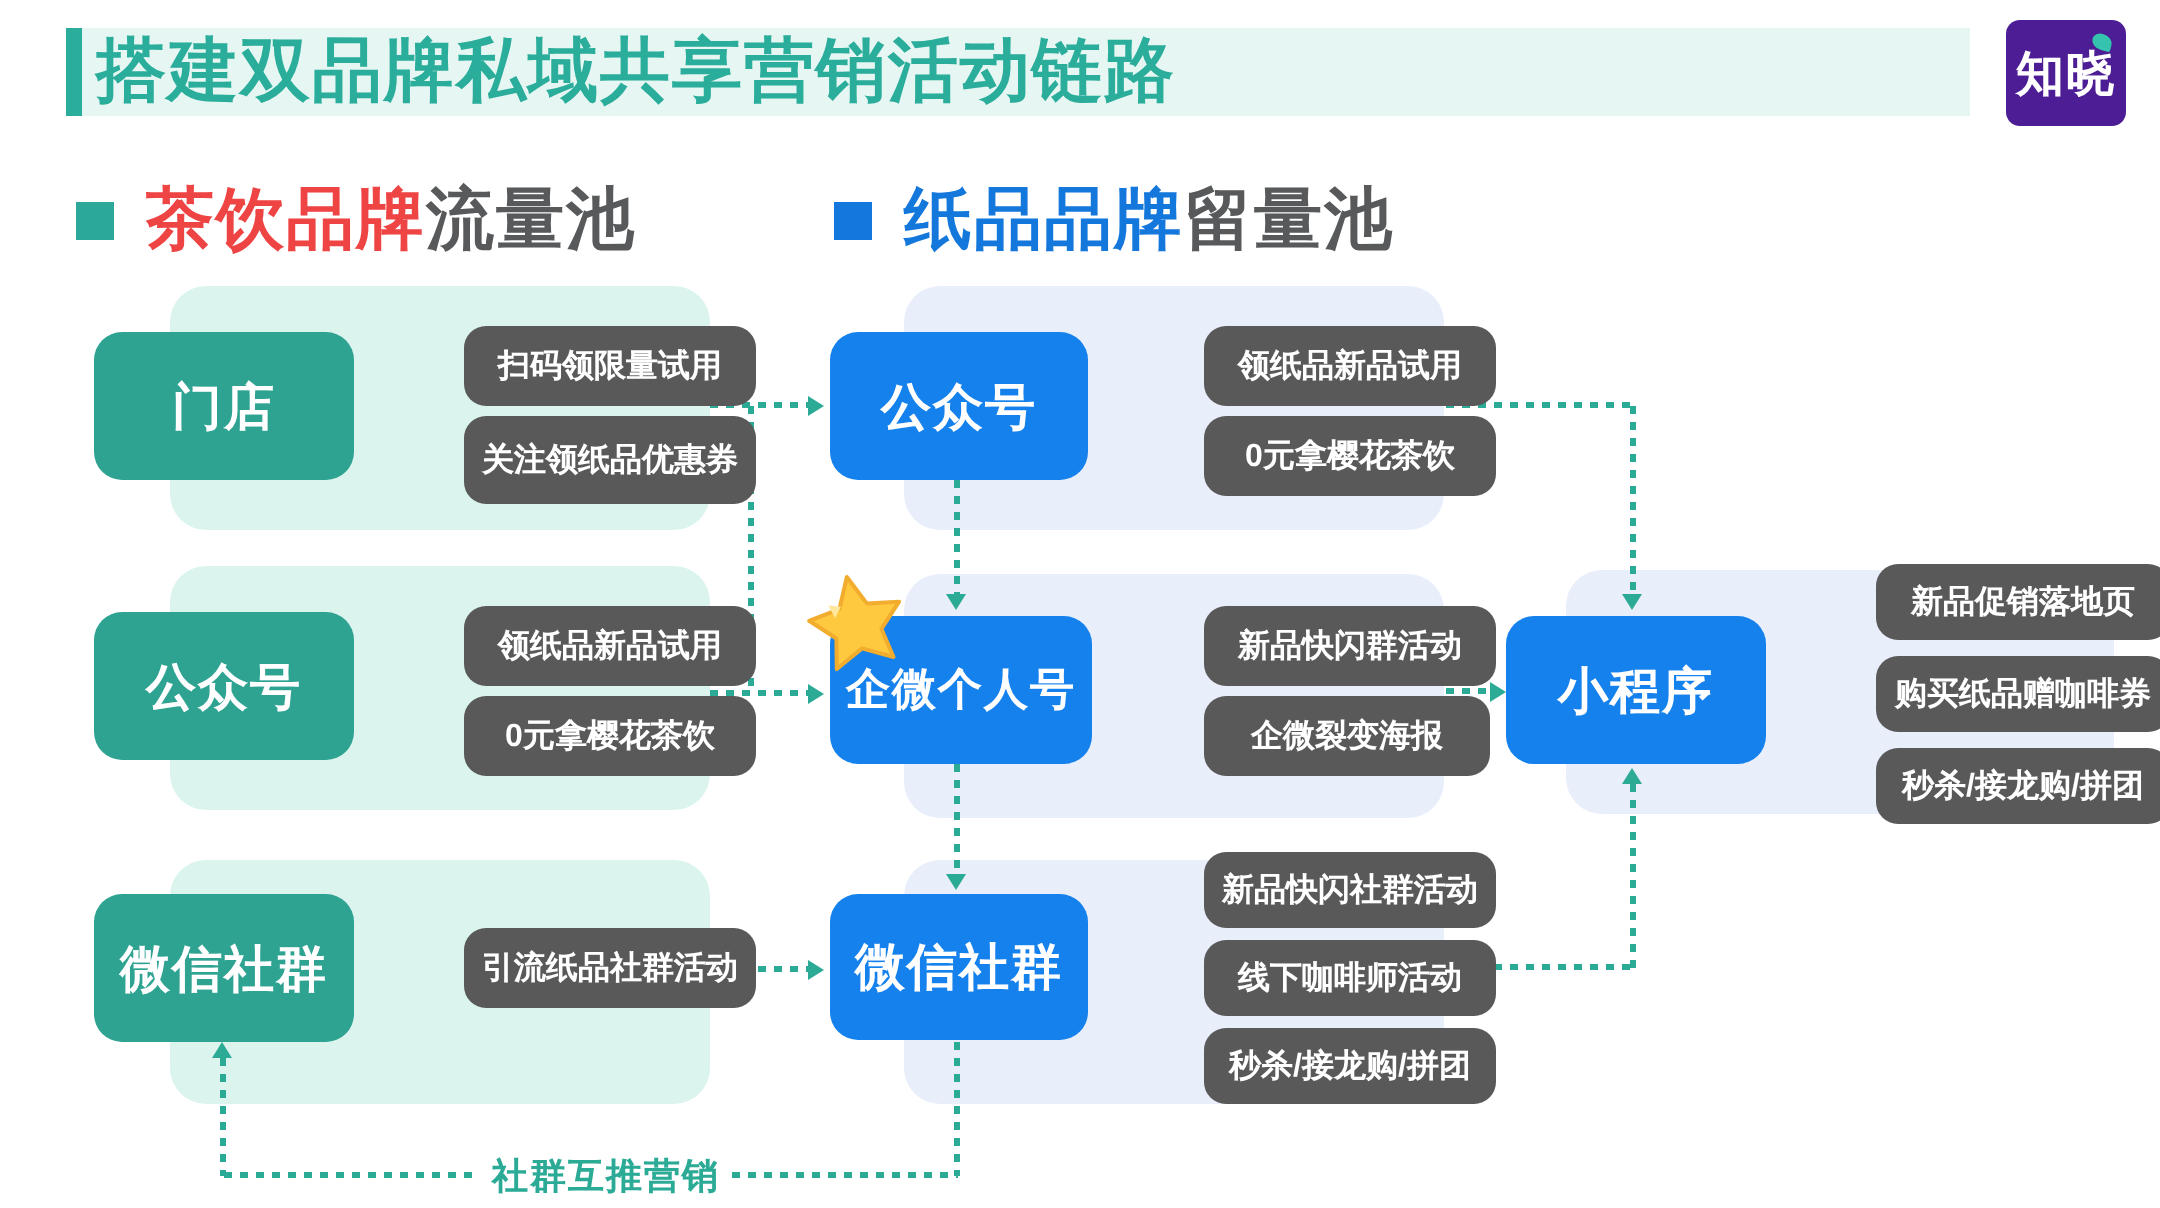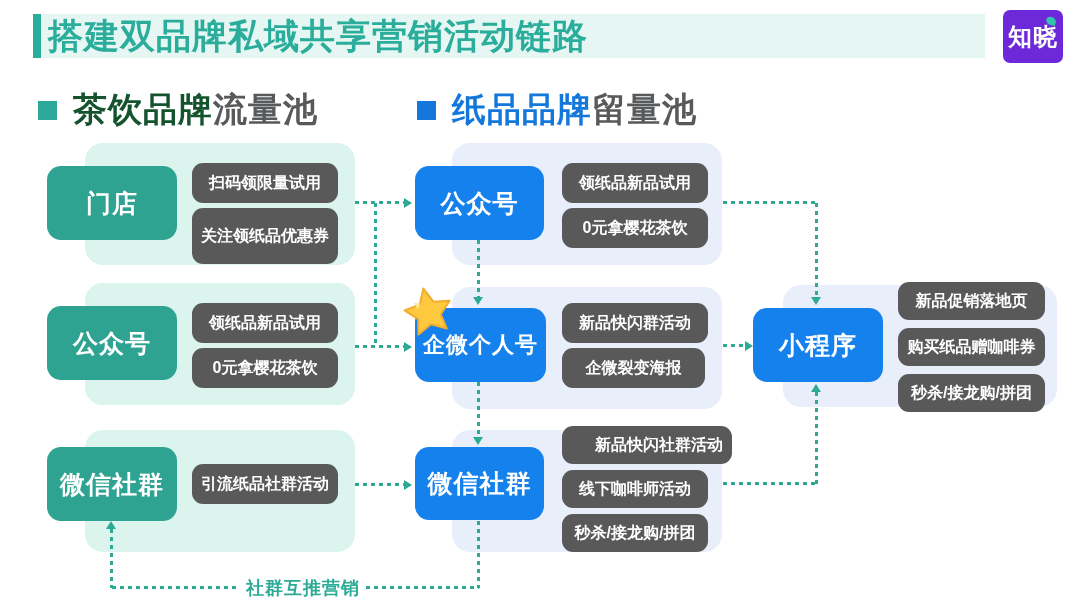--- a/index.html
+++ b/index.html
@@ -5,44 +5,44 @@
   html,body { margin:0; padding:0; background:#fff; }
   .canvas {
     position:relative; width:1080px; height:604px; background:#ffffff;
     font-family:"Liberation Sans","DejaVu Sans",sans-serif; overflow:hidden;
   }
   
   .title-accent { position:absolute; left:33px; top:14px; width:8px; height:44px; background:#2BAD9B; }
   .title-band   { position:absolute; left:41px; top:14px; width:944px; height:44px; background:#E6F7F3; }
   .title-text   { position:absolute; left:48px; top:14px; height:44px; line-height:44px;
                   font-size:35px; font-weight:bold; color:#2BAD9B; letter-spacing:1px; white-space:nowrap; }
-  .logo { position:absolute; left:1003px; top:10px; width:60px; height:53px; background:#6d28d9;
+  .logo { position:absolute; left:1003px; top:10px; width:60px; height:53px; background:#4c1d95;
           border-radius:7px; color:#fff; display:flex; align-items:center; justify-content:center;
           font-size:24px; font-weight:bold; letter-spacing:1px; }
   .logo-leaf { position:absolute; right:7px; top:7px; width:10px; height:8px; background:#35C3AE;
                border-radius:80% 100% 20% 100%; transform:rotate(15deg); }
   
   .col-header { position:absolute; top:90px; height:40px; display:flex; align-items:center;
                 font-size:34px; font-weight:bold; color:#57595B; letter-spacing:1px; white-space:nowrap; }
   .col-header .sq { width:19px; height:19px; margin-right:16px; flex:0 0 auto; }
   .sq-teal { background:#2BA899; }
   .sq-blue { background:#1377DB; }
-  .hl-teal { color:#14532d;text-align:center; }
+  .hl-teal { color:#ef4444;text-align:center; }
   .hl-blue { color:#1377DB; }
   
   .panel { position:absolute; border-radius:18px; z-index:0; }
   .panel-teal { background:#DBF4EE; }
   .panel-blue { background:#E9EEFB; }
   .node { position:absolute; border-radius:14px; color:#fff; font-weight:bold; font-size:25px;
           letter-spacing:1px; display:flex; align-items:center; justify-content:center; z-index:2; white-space:nowrap; }
   .node-teal { background:#2FA392; }
   .node-blue { background:#1581EC; }
   .node-sm { font-size:22px; }
   .chip { position:absolute; background:#595959; border-radius:11px; color:#fff; font-weight:bold;
-          font-size:16px; display:flex; align-items:center; justify-content:center; z-index:2; white-space:nowrap; }
+          font-size:16px; display:flex; align-items:center; justify-content:center; z-index:2; white-space:nowrap;margin-left:40px; }
   
   .hdash { position:absolute; height:3px; z-index:1;
            background-image:repeating-linear-gradient(to right,#2BAB96 0 4px,transparent 4px 8px); }
   .vdash { position:absolute; width:3px; z-index:1;
            background-image:repeating-linear-gradient(to bottom,#2BAB96 0 4px,transparent 4px 8px); }
   .arr { position:absolute; width:0; height:0; z-index:1; }
   .arr-right { border-top:5px solid transparent; border-bottom:5px solid transparent; border-left:8px solid #2BAB96; }
   .arr-down  { border-left:5px solid transparent; border-right:5px solid transparent; border-top:8px solid #2BAB96; }
   .arr-up    { border-left:5px solid transparent; border-right:5px solid transparent; border-bottom:8px solid #2BAB96; }
   .mutual-label { position:absolute; left:244px; top:576px; width:118px; text-align:center;
@@ -109,21 +109,21 @@
   <div class="arr arr-up" style="left:811px;top:384px;"></div>
 
   <div class="vdash" style="left:110px;top:529px;height:59px;"></div>
   <div class="arr arr-up" style="left:106px;top:521px;"></div>
   <div class="hdash" style="left:112px;top:586px;width:128px;"></div>
   <div class="hdash" style="left:366px;top:586px;width:113px;"></div>
   <div class="mutual-label">社群互推营销</div>
 
   <div class="node node-teal" style="left:47px;top:166px;width:130px;height:74px;">门店</div>
   <div class="chip" style="left:192px;top:163px;width:146px;height:40px;">扫码领限量试用</div>
-  <div class="chip" style="left:192px;top:208px;width:146px;height:56px;">关注领纸品优惠券</div>
+  <div class="chip" style="left:192px;top:208px;width:146px;height:44px;">关注领纸品优惠券</div>
 
   <div class="node node-teal" style="left:47px;top:306px;width:130px;height:74px;">公众号</div>
   <div class="chip" style="left:192px;top:303px;width:146px;height:40px;">领纸品新品试用</div>
   <div class="chip" style="left:192px;top:348px;width:146px;height:40px;">0元拿樱花茶饮</div>
 
   <div class="node node-teal" style="left:47px;top:447px;width:130px;height:74px;">微信社群</div>
   <div class="chip" style="left:192px;top:464px;width:146px;height:40px;">引流纸品社群活动</div>
 
   <div class="node node-blue" style="left:415px;top:166px;width:129px;height:74px;">公众号</div>
   <div class="chip" style="left:562px;top:163px;width:146px;height:40px;">领纸品新品试用</div>
@@ -131,21 +131,21 @@
 
   <div class="node node-blue node-sm" style="left:415px;top:308px;width:131px;height:74px;">企微个人号</div>
   <svg class="star" width="52" height="52" viewBox="0 0 52 52">
     <path d="M26 4 L33 19 L49 21.5 L37.5 33 L40.5 48 L26 40.5 L11.5 48 L14.5 33 L3 21.5 L19 19 Z" fill="#FFC93F" stroke="#F2AC2E" stroke-width="2" stroke-linejoin="round" transform="rotate(-12 26 26)"></path>
     <path d="M14 16 L20 18 L16 23 Z" fill="#FFE79B" transform="rotate(-12 26 26)"></path>
   </svg>
   <div class="chip" style="left:562px;top:303px;width:146px;height:40px;">新品快闪群活动</div>
   <div class="chip" style="left:562px;top:348px;width:143px;height:40px;">企微裂变海报</div>
 
   <div class="node node-blue" style="left:415px;top:447px;width:129px;height:73px;">微信社群</div>
-  <div class="chip" style="left:562px;top:426px;width:146px;height:38px;padding-left:24px;">新品快闪社群活动</div>
+  <div class="chip" style="left:562px;top:426px;width:146px;height:38px;">新品快闪社群活动</div>
   <div class="chip" style="left:562px;top:470px;width:146px;height:38px;">线下咖啡师活动</div>
   <div class="chip" style="left:562px;top:514px;width:146px;height:38px;">秒杀/接龙购/拼团</div>
 
   <div class="node node-blue" style="left:753px;top:308px;width:130px;height:74px;">小程序</div>
   <div class="chip" style="left:898px;top:282px;width:147px;height:38px;">新品促销落地页</div>
   <div class="chip" style="left:898px;top:328px;width:147px;height:38px;">购买纸品赠咖啡券</div>
   <div class="chip" style="left:898px;top:374px;width:147px;height:38px;">秒杀/接龙购/拼团</div>
 
 </div>
 

